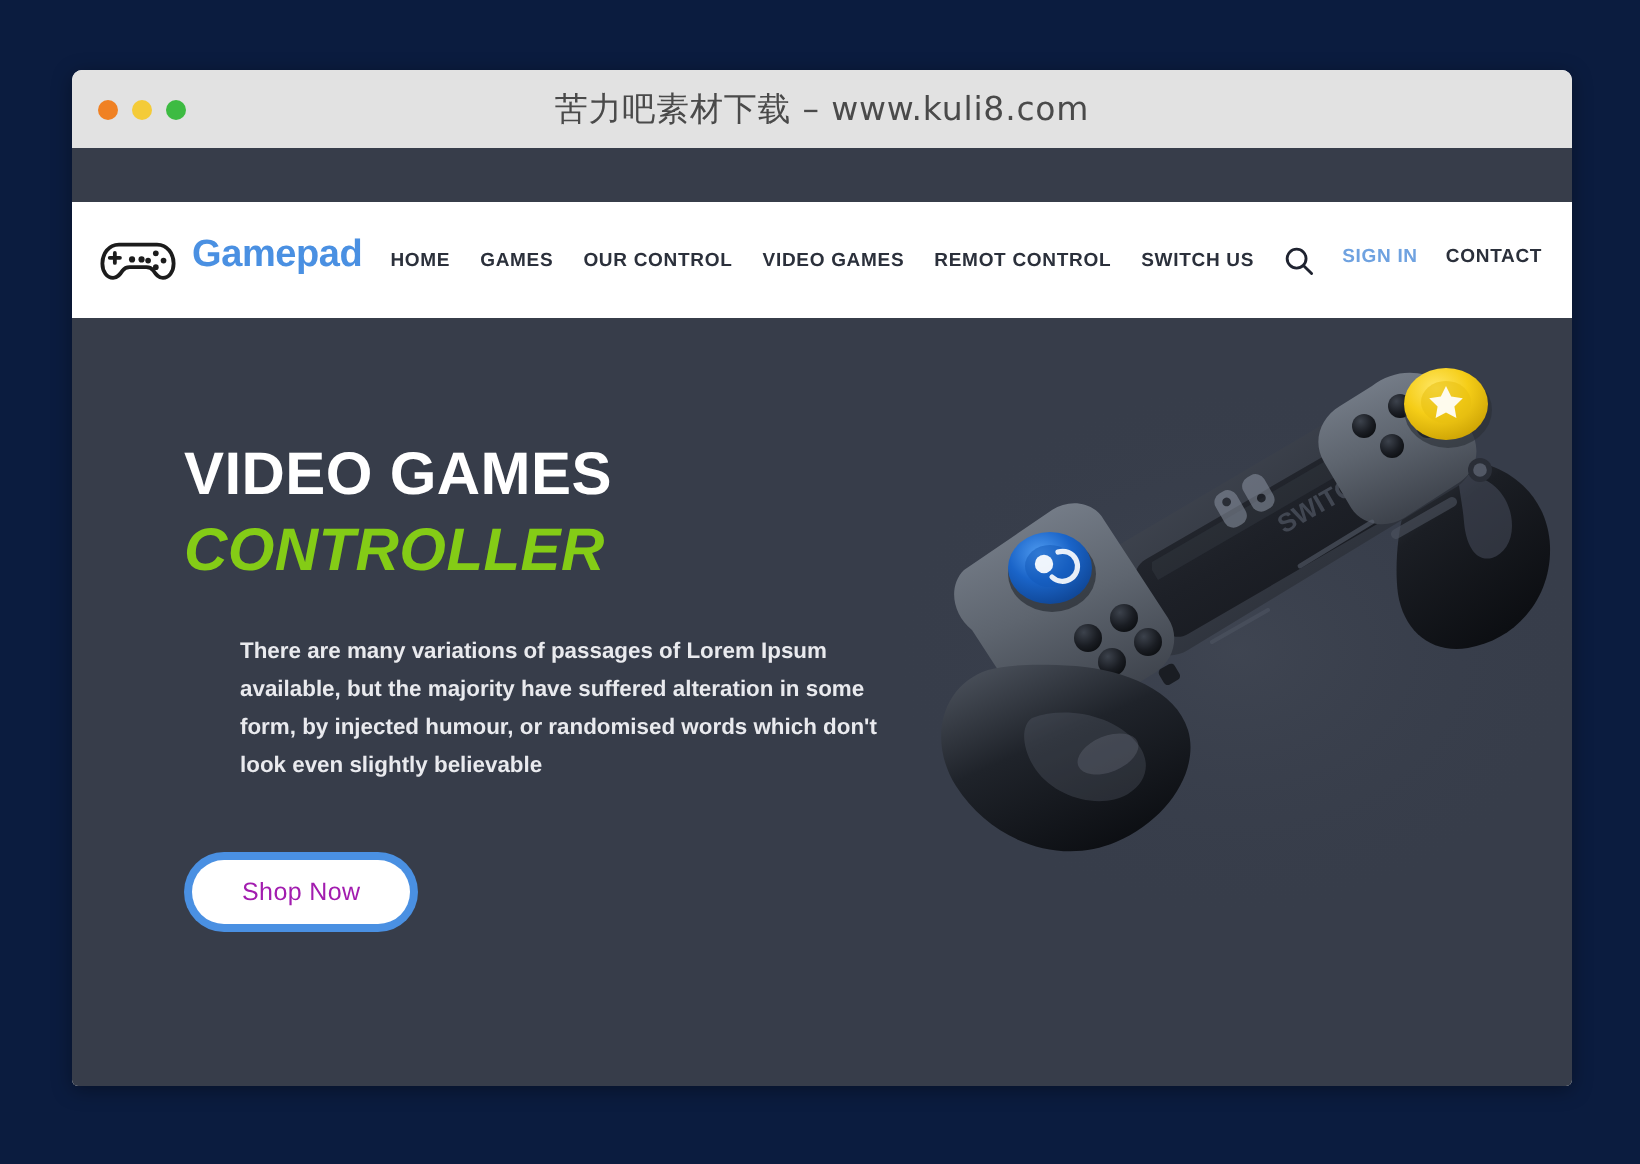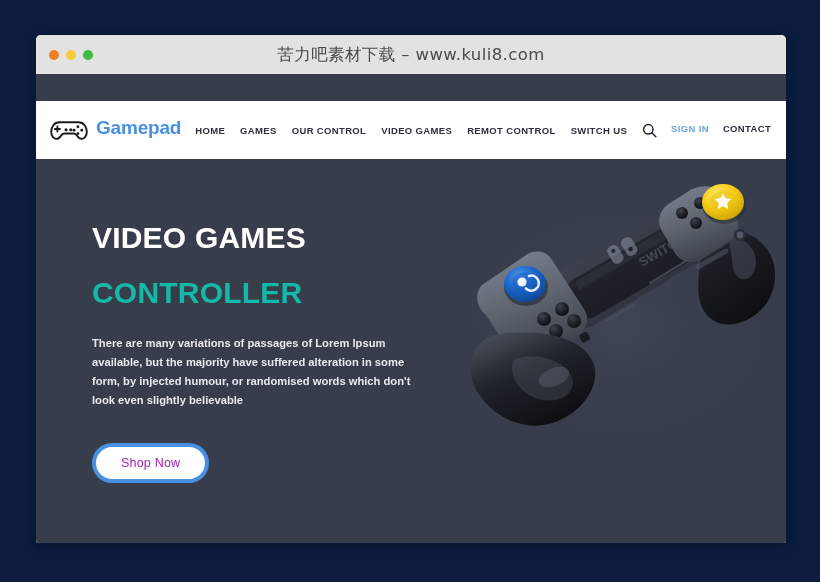--- a/index.html
+++ b/index.html
@@ -139,32 +139,34 @@
   .hero-title-1 {
     font-size: 30px;
     font-weight: bold;
     color: #ffffff;
     letter-spacing: 0.2px;
     line-height: 1.16;
   }
   .hero-title-2 {
     font-size: 30px;
     font-weight: bold;
-    color: #14b8a6;
+    color: #84cc16;
     letter-spacing: 0.2px;
     line-height: 1.16;
-    margin-top: 20px;
+    margin-top: 3px;
+    font-style: italic;
   }
   .hero-text {
     margin-top: 23px;
     font-size: 11.2px;
     font-weight: bold;
     line-height: 1.72;
     color: #e9eaee;
     width: 330px;
+    margin-left: 28px;
   }
 
   .shop-btn-wrap {
     margin-top: 32px;
     display: inline-block;
     padding: 4px;
     border-radius: 40px;
     background: #4a90e2;
     cursor: pointer;
   }

